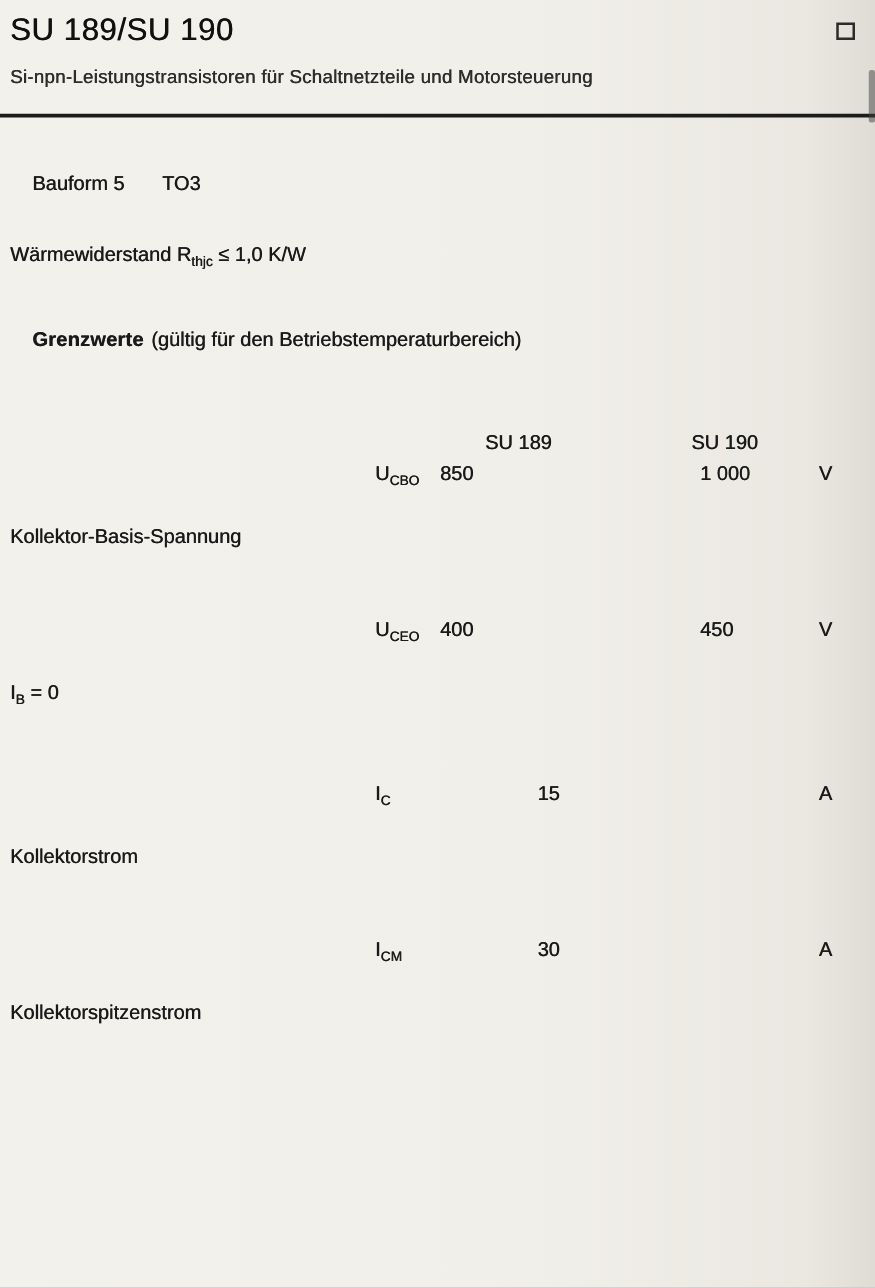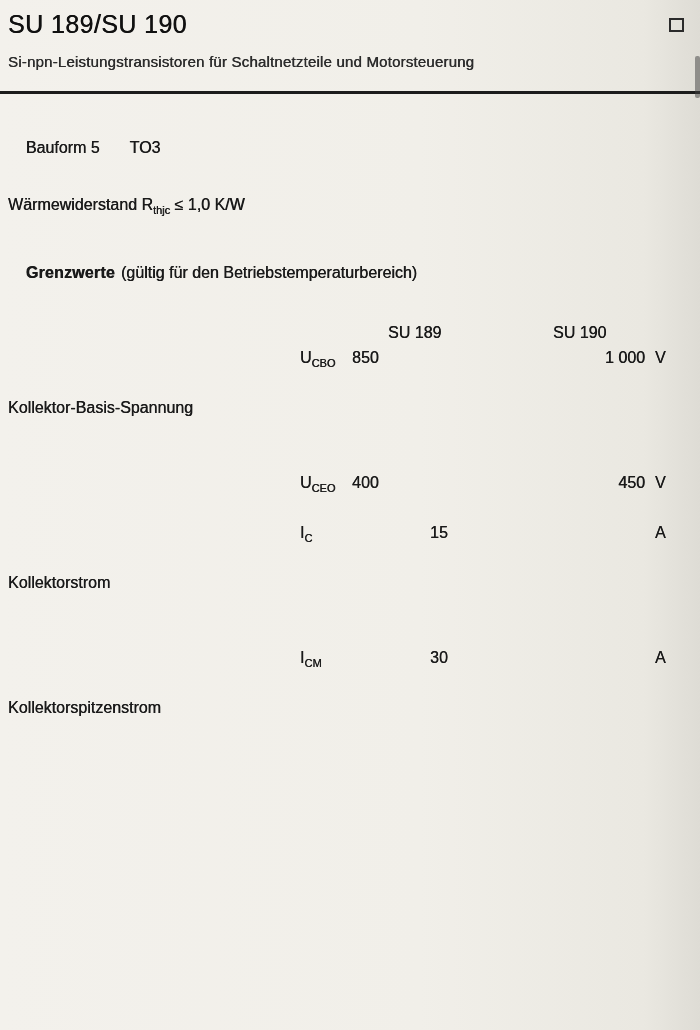--- a/index.html
+++ b/index.html
@@ -19,27 +19,27 @@
   .subtitle{margin:8px 10px 0 8px;font-size:15px;line-height:28px;letter-spacing:.2px;color:#2d2d2d;max-width:690px}
   .rule{margin-top:15px;height:3px;background:#1c1c1c}
   .line{margin-left:8px;line-height:25px;white-space:pre}
   .bauform{margin-top:16px}
   .pkg{margin-left:30px}
   .thermal{margin-top:7px}
   .sect{margin-top:12px}
   .sect b{letter-spacing:.2px}
   .note{margin-left:6px;font-weight:400}
   .relrow{position:relative;line-height:25px;min-height:25px}
-  .colheads{margin-top:10px;height:25px}
+  .colheads{margin-top:32px;height:25px}
   .abs{position:absolute;top:0;white-space:pre}
   .ch1{left:388px}.ch2{left:553px}
   .names{margin-left:8px;white-space:pre}
   .sym{left:300px}
   .v1{left:352px}
-  .v2{left:560px;width:85px;text-align:right}
+  .v2{left:560px;width:85px;text-align:left}
   .vs{left:430px;width:105px;text-align:left}
   .unit{left:655px}
   sub{font-size:11px}
   .scan-mark{position:absolute;right:0;top:56px;width:5px;height:42px;background:#3f3f3f;opacity:.5;border-radius:2px}
 </style>
 </head>
 <body>
 
 <div class="page">
 
@@ -72,20 +72,21 @@
       <div>Kollektor-Basis-Spannung</div>
     </div>
     <span class="abs sym">U<sub>CBO</sub></span>
     <span class="abs v1">850</span>
     <span class="abs v2">1 000</span>
     <span class="abs unit">V</span>
   </div>
 
   <div class="relrow">
     <div class="names">
+      <div>I<sub>B</sub> = 0</div>
     </div>
     <span class="abs sym">U<sub>CEO</sub></span>
     <span class="abs v1">400</span>
     <span class="abs v2">450</span>
     <span class="abs unit">V</span>
   </div>
 
   <div class="relrow">
     <div class="names">
       <div>Kollektorstrom</div>

